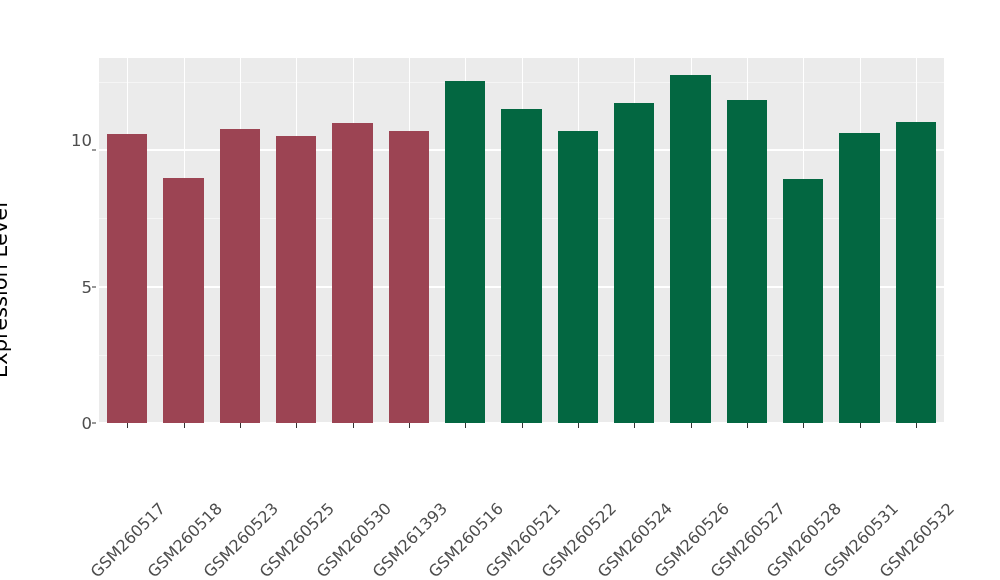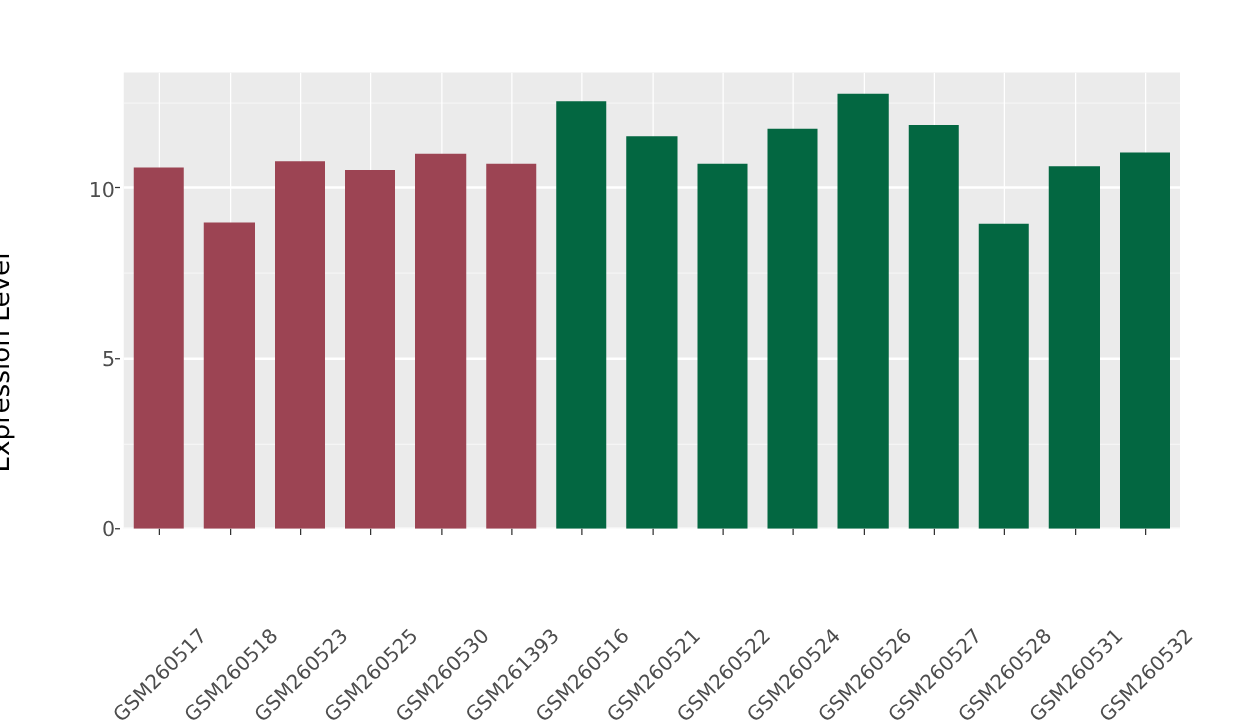--- a/index.html
+++ b/index.html
@@ -146,21 +146,21 @@
 </head>
 <body>
 
 <div id="chart-root">
 
   <div id="y-axis-title">Expression Level</div>
 
   <div id="y-tick-labels">
       <div class="y-tick-label" style="top: 423px;">0</div>
       <div class="y-tick-label" style="top: 286.5px;">5</div>
-      <div class="y-tick-label" style="top: 152px;">10</div>
+      <div class="y-tick-label" style="top: 140px;">10</div>
     </div>
 
   <div id="panel">
       <div class="gridline-minor" style="top: 296.75px;"></div>
       <div class="gridline-minor" style="top: 160.251px;"></div>
       <div class="gridline-minor" style="top: 23.7509px;"></div>
       <div class="gridline-major" style="top: 364px;"></div>
       <div class="gridline-major" style="top: 227.5px;"></div>
       <div class="gridline-major" style="top: 91.0007px;"></div>
       <div class="gridline-v-minor" style="left: 28px;"></div>

